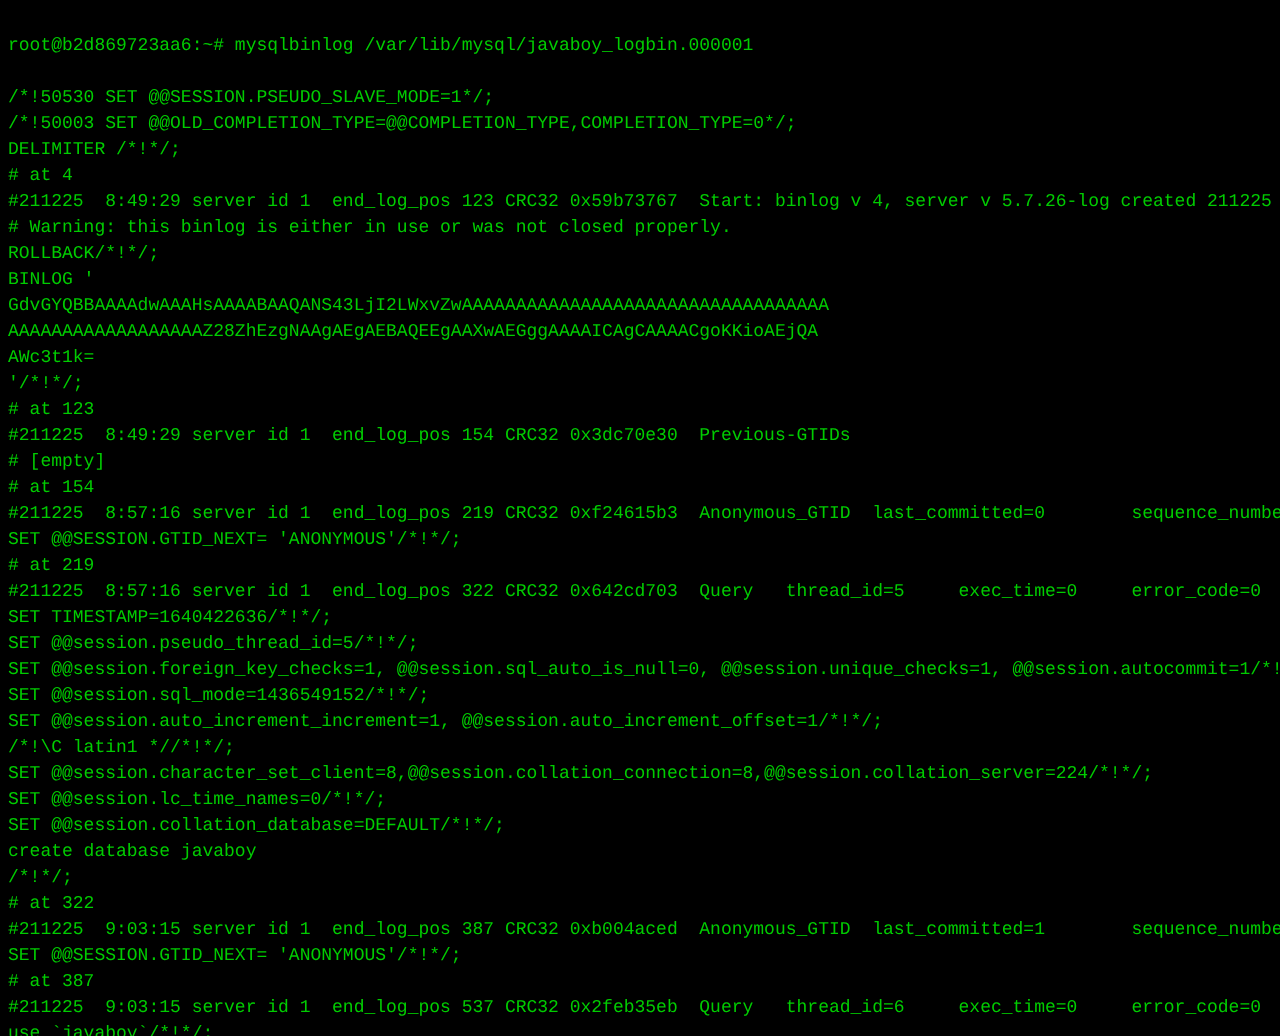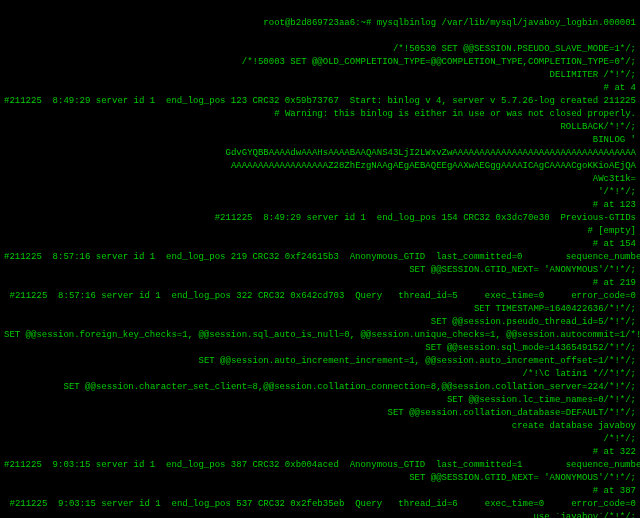--- a/index.html
+++ b/index.html
@@ -11,21 +11,21 @@
     font-size: 9px;
     line-height: 13px;
     width: 640px;
     height: 518px;
     overflow: hidden;
   }
   .terminal {
     padding: 4px 4px;
     white-space: pre;
   }
-  .line { display: block; text-align: right; }
+  .line { display: block; }
 </style>
 </head>
 <body>
 
 <div class="terminal">
 <span class="line">root@b2d869723aa6:~# mysqlbinlog /var/lib/mysql/javaboy_logbin.000001</span>
 <span id="log-lines"><span class="line">/*!50530 SET @@SESSION.PSEUDO_SLAVE_MODE=1*/;</span><span class="line">/*!50003 SET @@OLD_COMPLETION_TYPE=@@COMPLETION_TYPE,COMPLETION_TYPE=0*/;</span><span class="line">DELIMITER /*!*/;</span><span class="line"># at 4</span><span class="line">#211225  8:49:29 server id 1  end_log_pos 123 CRC32 0x59b73767  Start: binlog v 4, server v 5.7.26-log created 211225  8:49:29 at startup</span><span class="line"># Warning: this binlog is either in use or was not closed properly.</span><span class="line">ROLLBACK/*!*/;</span><span class="line">BINLOG '</span><span class="line">GdvGYQBBAAAAdwAAAHsAAAABAAQANS43LjI2LWxvZwAAAAAAAAAAAAAAAAAAAAAAAAAAAAAAAAAA</span><span class="line">AAAAAAAAAAAAAAAAAAZ28ZhEzgNAAgAEgAEBAQEEgAAXwAEGggAAAAICAgCAAAACgoKKioAEjQA</span><span class="line">AWc3t1k=</span><span class="line">'/*!*/;</span><span class="line"># at 123</span><span class="line">#211225  8:49:29 server id 1  end_log_pos 154 CRC32 0x3dc70e30  Previous-GTIDs</span><span class="line"># [empty]</span><span class="line"># at 154</span><span class="line">#211225  8:57:16 server id 1  end_log_pos 219 CRC32 0xf24615b3  Anonymous_GTID  last_committed=0        sequence_number=1       rbr_only=no</span><span class="line">SET @@SESSION.GTID_NEXT= 'ANONYMOUS'/*!*/;</span><span class="line"># at 219</span><span class="line">#211225  8:57:16 server id 1  end_log_pos 322 CRC32 0x642cd703  Query   thread_id=5     exec_time=0     error_code=0</span><span class="line">SET TIMESTAMP=1640422636/*!*/;</span><span class="line">SET @@session.pseudo_thread_id=5/*!*/;</span><span class="line">SET @@session.foreign_key_checks=1, @@session.sql_auto_is_null=0, @@session.unique_checks=1, @@session.autocommit=1/*!*/;</span><span class="line">SET @@session.sql_mode=1436549152/*!*/;</span><span class="line">SET @@session.auto_increment_increment=1, @@session.auto_increment_offset=1/*!*/;</span><span class="line">/*!\C latin1 *//*!*/;</span><span class="line">SET @@session.character_set_client=8,@@session.collation_connection=8,@@session.collation_server=224/*!*/;</span><span class="line">SET @@session.lc_time_names=0/*!*/;</span><span class="line">SET @@session.collation_database=DEFAULT/*!*/;</span><span class="line">create database javaboy</span><span class="line">/*!*/;</span><span class="line"># at 322</span><span class="line">#211225  9:03:15 server id 1  end_log_pos 387 CRC32 0xb004aced  Anonymous_GTID  last_committed=1        sequence_number=2       rbr_only=no</span><span class="line">SET @@SESSION.GTID_NEXT= 'ANONYMOUS'/*!*/;</span><span class="line"># at 387</span><span class="line">#211225  9:03:15 server id 1  end_log_pos 537 CRC32 0x2feb35eb  Query   thread_id=6     exec_time=0     error_code=0</span><span class="line">use `javaboy`/*!*/;</span></span>
 </div>
 
 </body></html>

